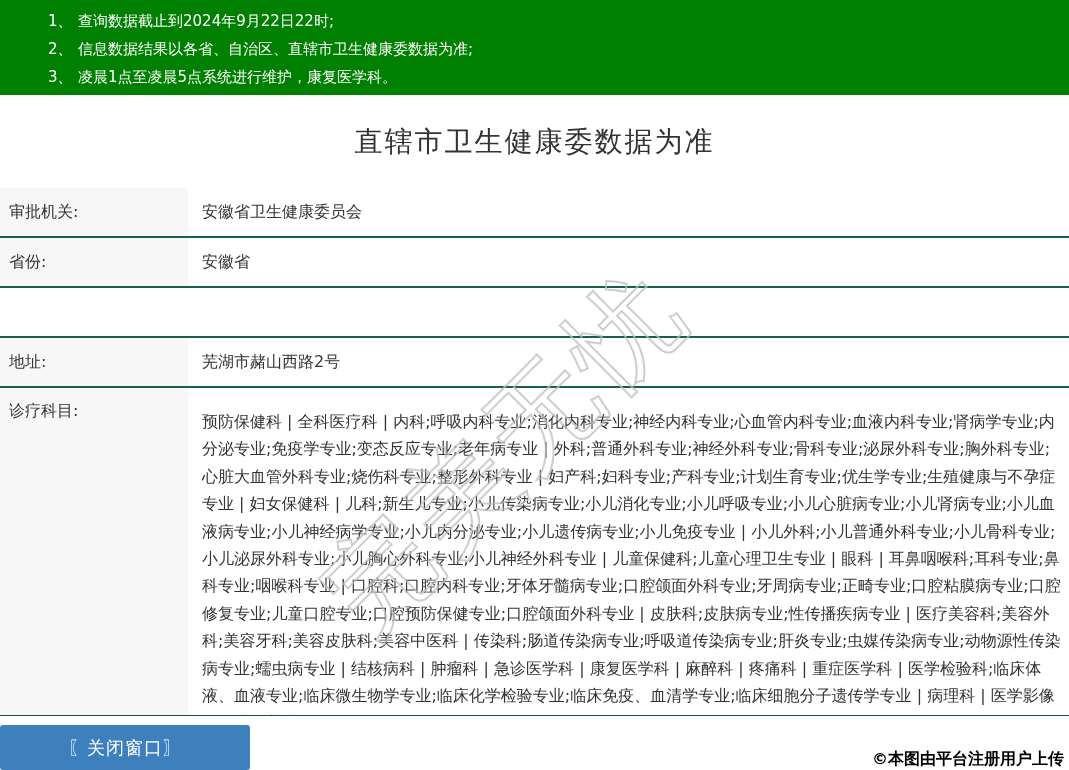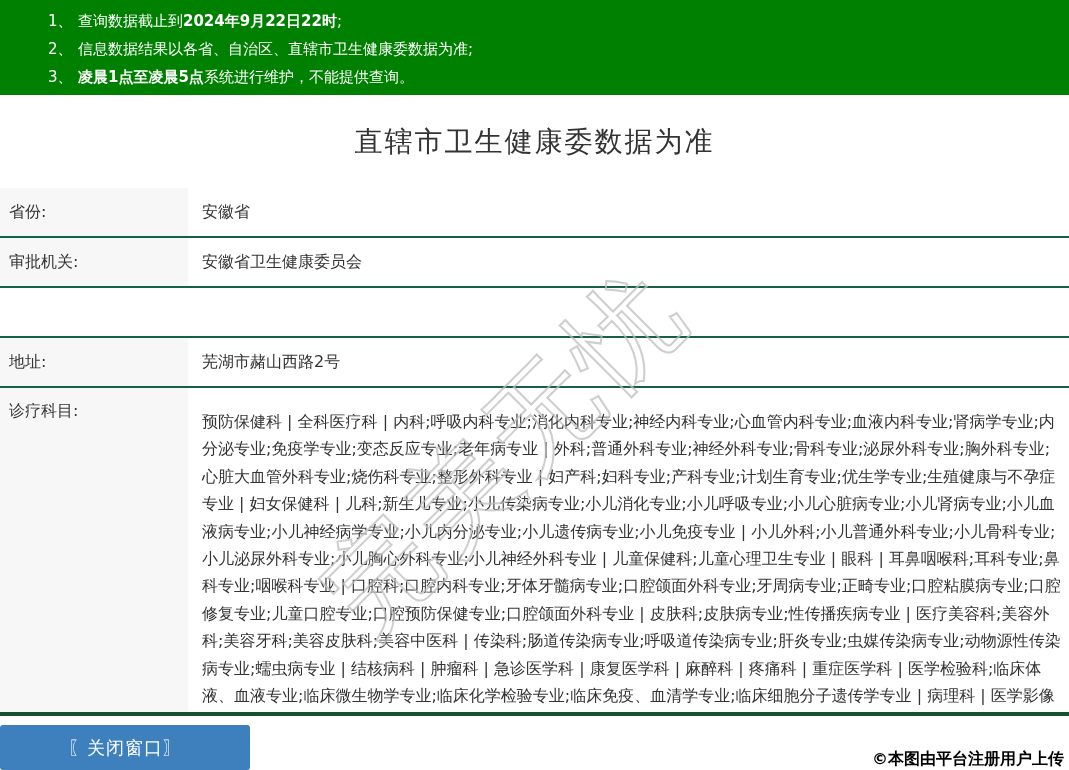--- a/index.html
+++ b/index.html
@@ -19,41 +19,41 @@
   }
   .notice-line {
     display: flex;
     align-items: baseline;
     height: 28px;
     padding-left: 48px;
     font-size: 15px;
     line-height: 28px;
   }
   .notice-num { width: 30px; flex: 0 0 30px; }
-  .notice-line b { font-weight: bold; }
+  .notice-line b { font-weight: normal; }
   
   .title-area {
     height: 93px;
     display: flex; align-items: center; justify-content: center;
   }
   .page-title {
     font-size: 28px;
     color: #333333;
     letter-spacing: 2px;
   }
   
   .detail-table { width: 100%; }
   .detail-row {
     display: flex;
     height: 50px;
     border-bottom: 2px solid #166146;
   }
   .detail-row.tall {
     height: 328px;
-    border-bottom: 4px solid #14532d;
+    border-bottom: 1px solid #14532d;
     overflow: hidden;
   }
   .cell-label {
     flex: 0 0 188px;
     background: #f7f7f7;
     display: flex; align-items: center;
     padding-left: 9px;
     font-size: 16px;
     color: #333333;
   }
@@ -124,36 +124,36 @@
   <div class="notice-line">
     <span class="notice-num">1、</span>
     <span><span>查询数据截止到</span><b>2024年9月22日22时</b><span>;</span></span>
   </div>
   <div class="notice-line">
     <span class="notice-num">2、</span>
     <span><span>信息数据结果以各省、自治区、直辖市卫生健康委数据为准;</span><b></b><span></span></span>
   </div>
   <div class="notice-line">
     <span class="notice-num">3、</span>
-    <span><span></span><b>凌晨1点至凌晨5点</b><span>系统进行维护，不能提供查询。</span></span>
+    <span><span></span><b>凌晨1点至凌晨5点</b><span>系统进行维护，康复医学科。</span></span>
   </div>
 </div>
 
 <div class="title-area">
   <div class="page-title">直辖市卫生健康委数据为准</div>
 </div>
 
 <div class="detail-table">
   <div class="detail-row">
+    <div class="cell-label">审批机关:</div>
+    <div class="cell-value">安徽省卫生健康委员会</div>
+  </div>
+  <div class="detail-row">
     <div class="cell-label">省份:</div>
     <div class="cell-value">安徽省</div>
-  </div>
-  <div class="detail-row">
-    <div class="cell-label">审批机关:</div>
-    <div class="cell-value">安徽省卫生健康委员会</div>
   </div>
   <div class="detail-row">
   </div>
   <div class="detail-row">
     <div class="cell-label">地址:</div>
     <div class="cell-value">芜湖市赭山西路2号</div>
   </div>
   <div class="detail-row tall">
     <div class="cell-label">诊疗科目:</div>
     <div class="cell-value">预防保健科 | 全科医疗科 | 内科;呼吸内科专业;消化内科专业;神经内科专业;心血管内科专业;血液内科专业;肾病学专业;内分泌专业;免疫学专业;变态反应专业;老年病专业 | 外科;普通外科专业;神经外科专业;骨科专业;泌尿外科专业;胸外科专业;心脏大血管外科专业;烧伤科专业;整形外科专业 | 妇产科;妇科专业;产科专业;计划生育专业;优生学专业;生殖健康与不孕症专业 | 妇女保健科 | 儿科;新生儿专业;小儿传染病专业;小儿消化专业;小儿呼吸专业;小儿心脏病专业;小儿肾病专业;小儿血液病专业;小儿神经病学专业;小儿内分泌专业;小儿遗传病专业;小儿免疫专业 | 小儿外科;小儿普通外科专业;小儿骨科专业;小儿泌尿外科专业;小儿胸心外科专业;小儿神经外科专业 | 儿童保健科;儿童心理卫生专业 | 眼科 | 耳鼻咽喉科;耳科专业;鼻科专业;咽喉科专业 | 口腔科;口腔内科专业;牙体牙髓病专业;口腔颌面外科专业;牙周病专业;正畸专业;口腔粘膜病专业;口腔修复专业;儿童口腔专业;口腔预防保健专业;口腔颌面外科专业 | 皮肤科;皮肤病专业;性传播疾病专业 | 医疗美容科;美容外科;美容牙科;美容皮肤科;美容中医科 | 传染科;肠道传染病专业;呼吸道传染病专业;肝炎专业;虫媒传染病专业;动物源性传染病专业;蠕虫病专业 | 结核病科 | 肿瘤科 | 急诊医学科 | 康复医学科 | 麻醉科 | 疼痛科 | 重症医学科 | 医学检验科;临床体液、血液专业;临床微生物学专业;临床化学检验专业;临床免疫、血清学专业;临床细胞分子遗传学专业 | 病理科 | 医学影像科;X线诊断专</div>

